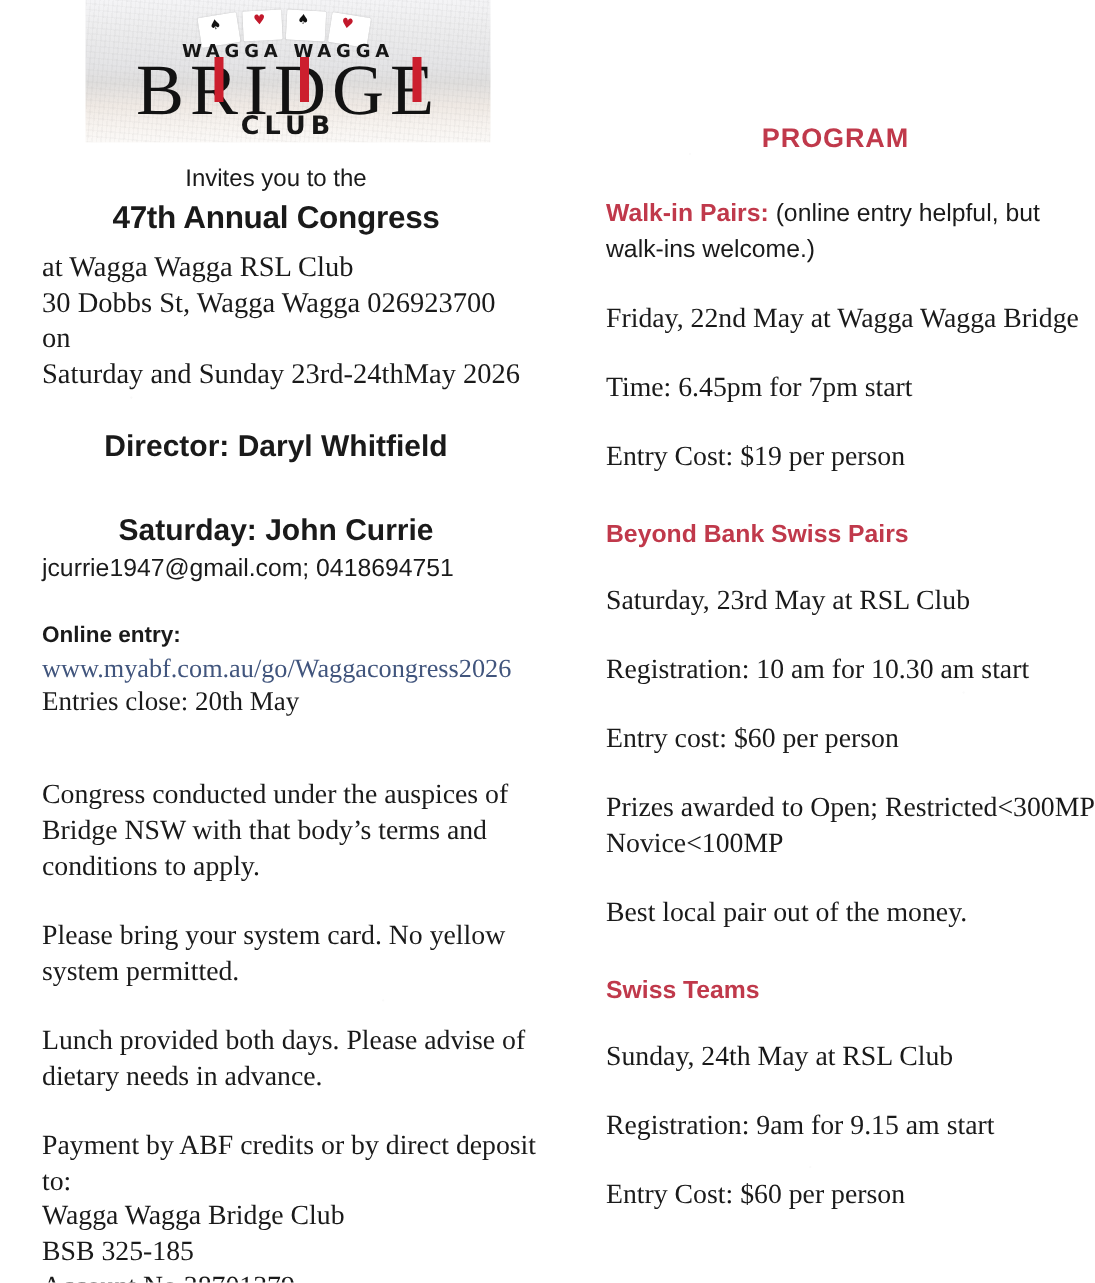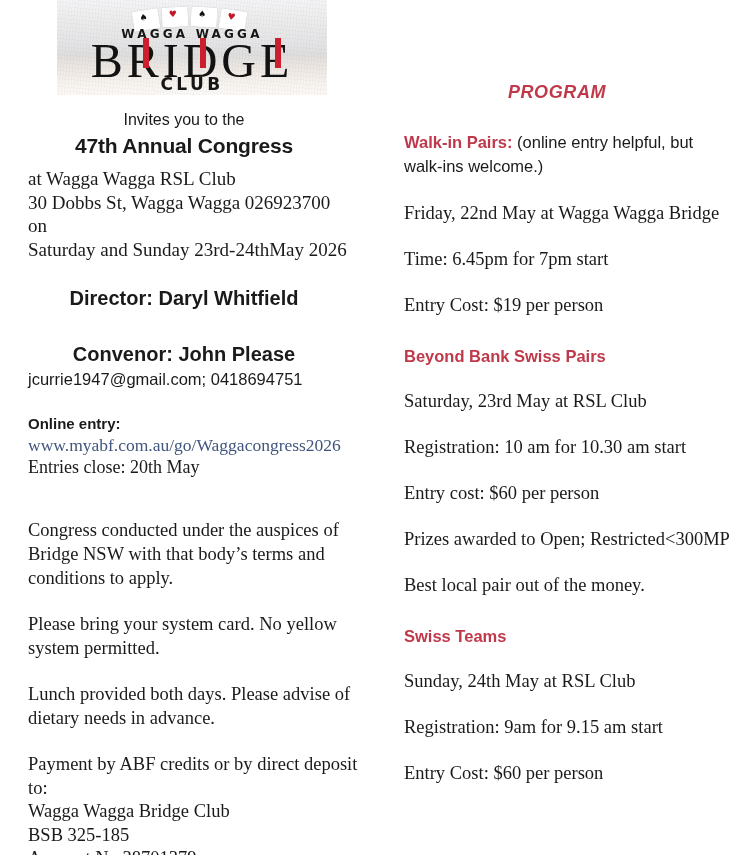--- a/index.html
+++ b/index.html
@@ -227,21 +227,20 @@
   }
   .program-title {
     font-family: "Liberation Sans", sans-serif;
     font-weight: 700;
     font-size: 18px;
     letter-spacing: 0.6px;
     color: #c0394b;
     text-align: center;
     padding-right: 20px;
     margin-top: 82px;
-    font-style: italic;
   }
   .sec-head {
     font-family: "Liberation Sans", sans-serif;
     font-weight: 700;
     font-size: 16.5px;
     line-height: 22px;
     color: #c0394b;
     margin-top: 28px;
     white-space: nowrap;
   }
@@ -314,21 +313,21 @@
       <div class="congress-title ctr">47th Annual Congress</div>
 
       <div class="addr">
         <div>at Wagga Wagga RSL Club</div>
         <div>30 Dobbs St, Wagga Wagga 026923700</div>
         <div>on</div>
         <div>Saturday and Sunday 23rd-24thMay 2026</div>
       </div>
 
       <div class="role director ctr">Director: Daryl Whitfield</div>
-      <div class="role convenor ctr">Convenor: John Please</div>
+      <div class="role convenor ctr">Saturday: John Currie</div>
       <div class="contact">jcurrie1947@gmail.com; 0418694751</div>
 
       <div class="online-label">Online entry:</div>
       <div class="url">www.myabf.com.au/go/Waggacongress2026</div>
       <div class="entries-close">Entries close: 20th May</div>
 
       <div class="para first">
         <div>Congress conducted under the auspices of</div>
         <div>Bridge NSW with that body’s terms and</div>
         <div>conditions to apply.</div>
@@ -370,20 +369,21 @@
       <div class="rline">Time: 6.45pm for 7pm start</div>
       <div class="rline">Entry Cost: $19 per person</div>
     </div>
 
     <div>
       <div class="sec-head">Beyond Bank Swiss Pairs</div>
       <div class="rline">Saturday, 23rd May at RSL Club</div>
       <div class="rline">Registration: 10 am for 10.30 am start</div>
       <div class="rline">Entry cost: $60 per person</div>
       <div class="rline">Prizes awarded to Open; Restricted&lt;300MP;</div>
+      <div class="rline tight">Novice&lt;100MP</div>
       <div class="rline">Best local pair out of the money.</div>
     </div>
 
     <div>
       <div class="sec-head">Swiss Teams</div>
       <div class="rline">Sunday, 24th May at RSL Club</div>
       <div class="rline">Registration: 9am for 9.15 am start</div>
       <div class="rline">Entry Cost: $60 per person</div>
 
     </div>

